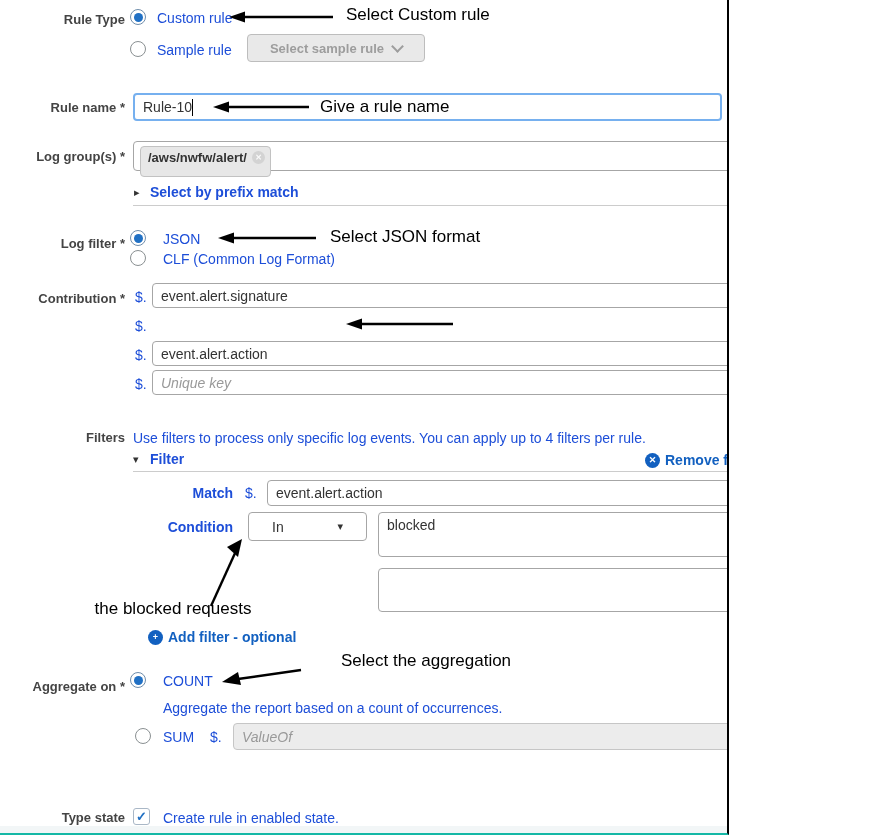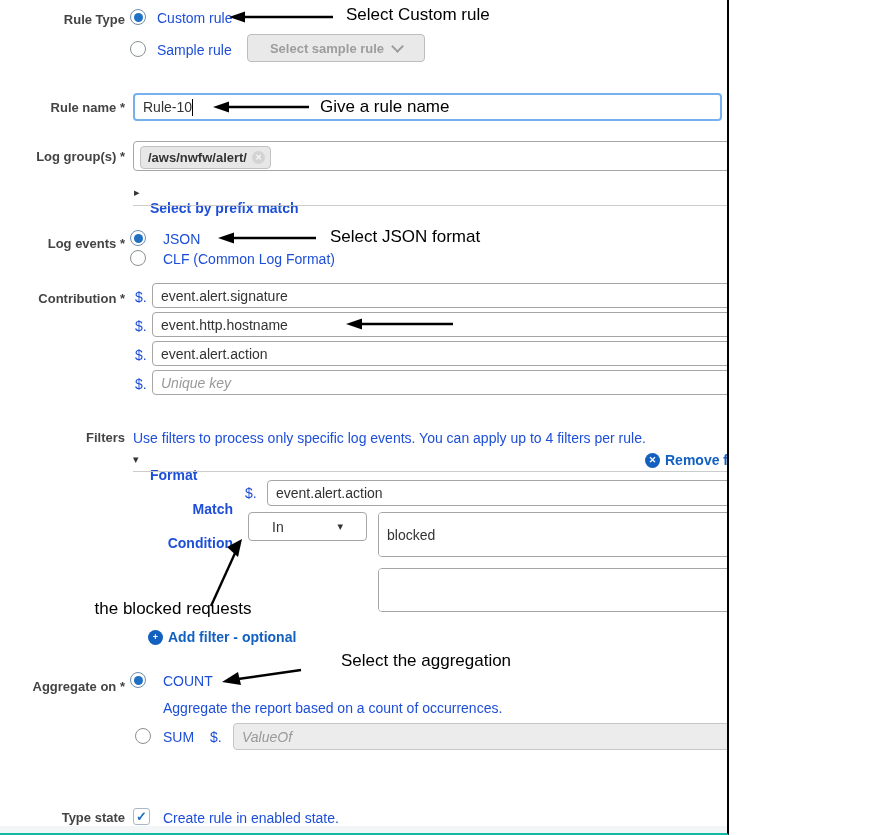--- a/index.html
+++ b/index.html
@@ -1,41 +1,41 @@
 <!DOCTYPE html>
 <html style="--link-blue: #1260c0; --radio-blue: #2070c4; --focus-border: #76b0ef;"><head>
 <meta charset="utf-8">
 <style>
   html,body{margin:0;padding:0;background:#fff;font-family:"Liberation Sans",sans-serif;}
   #app{position:relative;width:729px;height:835px;background:#fff;box-sizing:border-box;
        border-right:2px solid #000;border-bottom:2px solid #14b8a6;overflow:hidden;text-decoration:underline;}
   .flabel{position:absolute;left:5px;width:120px;text-align:right;font-size:13px;font-weight:bold;color:#444;}
   .txt{position:absolute;font-size:14px;color:#1d4ed8;white-space:nowrap;}
-  .b{font-weight:bold;margin-top:16px;}
+  .b{font-weight:bold;}
   .ann{position:absolute;font-size:17px;color:#000;white-space:nowrap;}
   .input{position:absolute;border:1px solid #a6a6a6;border-radius:4px;font-size:14px;color:#333;
          padding:0 8px;box-sizing:border-box;background:#fff;font-family:inherit;outline:none;}
   .input::placeholder{color:#999;font-style:italic;}
   .input.focus{border:2px solid #76b0ef;}
   .input.disabled{background:#ececec;border-color:#c6c6c6;}
   .radio{position:absolute;width:16px;height:16px;border:1px solid #8a9092;border-radius:50%;background:#fff;
          box-sizing:border-box;display:flex;align-items:center;justify-content:center;cursor:pointer;}
   .radio.sel{border-color:#6f8dab;}
   .radio .dot{width:9px;height:9px;border-radius:50%;background:var(--radio-blue,#2070c4);}
   .cicon{position:absolute;width:15px;height:15px;border-radius:50%;background:var(--link-blue,#1260c0);
          color:#fff;font-size:9px;font-weight:bold;display:flex;align-items:center;justify-content:center;
          line-height:1;cursor:pointer;}
   .link{position:absolute;color:var(--link-blue,#1260c0);font-weight:bold;font-size:14px;white-space:nowrap;cursor:pointer;}
   .divider{position:absolute;height:1px;background:#ccc;}
   .caret{position:absolute;font-size:11px;color:#333;}
   .disc{position:absolute;font-size:11px;color:#333;}
-  .ta{position:absolute;border:1px solid #a6a6a6;border-radius:4px;font-size:14px;color:#333;padding:14px 8px;
+  .ta{position:absolute;border:1px solid #a6a6a6;border-radius:4px;font-size:14px;color:#333;padding:4px 8px;
       box-sizing:border-box;resize:none;font-family:inherit;background:#fff;outline:none;}
   .tag{position:absolute;display:flex;align-items:center;gap:5px;background:#e7e7e7;border:1px solid #c2c2c2;
-       border-radius:4px;height:21px;padding:0 5px 0 7px;font-size:13px;font-weight:bold;color:#333;}
+       border-radius:4px;height:21px;padding:0 5px 8px 7px;font-size:13px;font-weight:bold;color:#333;}
   .tagx{width:13px;height:13px;border-radius:50%;background:#d3d3d3;color:#fafafa;font-size:8px;font-weight:bold;
         display:flex;align-items:center;justify-content:center;cursor:pointer;}
   .ghostbtn{position:absolute;background:#e9e9e9;border:1px solid #bdbdbd;border-radius:4px;color:#9d9d9d;
             font-weight:bold;font-size:13px;display:flex;align-items:center;justify-content:center;
             box-sizing:border-box;cursor:pointer;gap:9px;}
   .chev{width:7px;height:7px;border-right:2px solid #9d9d9d;border-bottom:2px solid #9d9d9d;
         transform:rotate(45deg);display:inline-block;margin-top:-4px;}
   .info{position:absolute;width:16px;height:16px;border-radius:50%;background:#3c434c;color:#fff;font-size:11px;
         font-weight:bold;font-family:"Liberation Serif",serif;display:flex;align-items:center;justify-content:center;}
   .checkbox{position:absolute;width:17px;height:17px;border:1px solid #a9b7c6;border-radius:3px;background:#fff;
@@ -85,59 +85,58 @@
   <div class="input" style="left:133px;top:141px;width:630px;height:30px"></div>
   <div class="tag" style="left:140px;top:146px">
     <span>/aws/nwfw/alert/</span>
     <span class="tagx">✕</span>
   </div>
   <span class="caret" style="left:736px;top:150px;font-size:12px">▾</span>
   <span class="disc" style="left:134px;top:186px">▸</span>
   <div class="txt b" style="left:150px;top:184px">Select by prefix match</div>
   <div class="divider" style="left:133px;top:205px;width:630px"></div>
 
-  <div class="flabel" style="top:236px">Log events *</div>
+  <div class="flabel" style="top:236px">Log filter *</div>
   <span class="radio sel" style="left:130px;top:230px">
       <span class="dot"></span>
     </span>
   <div class="txt" style="left:163px;top:231px">JSON</div>
   <svg class="arrow" style="left:217px;top:231px" width="101" height="14" viewBox="0 0 101 14">
     <line x1="99" y1="7" x2="15" y2="7" stroke="#000" stroke-width="2.6"></line>
       <polygon points="1,7 17,1.5 17,12.5" fill="#000"></polygon>
   </svg>
   <div class="ann" style="left:330px;top:227px">Select JSON format</div>
   <span class="radio" style="left:130px;top:250px"></span>
   <div class="txt" style="left:163px;top:251px">CLF (Common Log Format)</div>
 
   <div class="flabel" style="top:291px">Contribution *</div>
 
   <div class="txt" style="left:135px;top:289px">$.</div>
   <input class="input" style="left: 152px; top: 283px; width: 591px; height: 25px;" value="event.alert.signature">
   <span class="cicon" style="left:747px;top:288px">✕</span>
 
   <div class="txt" style="left:135px;top:318px">$.</div>
-  <input class="input" style="left: 152px; top: 312px; width: 591px; height: 25px;" value="event.http.hostname">
   <span class="cicon" style="left:747px;top:317px">✕</span>
   <svg class="arrow" style="left:345px;top:317px" width="110" height="14" viewBox="0 0 110 14">
     <line x1="108" y1="7" x2="15" y2="7" stroke="#000" stroke-width="2.6"></line>
       <polygon points="1,7 17,1.5 17,12.5" fill="#000"></polygon>
   </svg>
 
   <div class="txt" style="left:135px;top:347px">$.</div>
   <input class="input" style="left: 152px; top: 341px; width: 591px; height: 25px;" value="event.alert.action">
   <span class="cicon" style="left:747px;top:346px">✕</span>
 
   <div class="txt" style="left:135px;top:376px">$.</div>
   <input class="input" style="left: 152px; top: 370px; width: 610px; height: 25px;" placeholder="Unique key">
 
   <div class="flabel" style="top:430px">Filters</div>
   <div class="txt" style="left:133px;top:430px">Use filters to process only specific log events. You can apply up to 4 filters per rule.</div>
 
   <span class="disc" style="left:133px;top:453px">▾</span>
-  <div class="txt b" style="left:150px;top:451px">Format</div>
+  <div class="txt b" style="left:150px;top:451px">Filter</div>
   <span class="cicon" style="left:645px;top:453px">✕</span>
   <div class="link" style="left:665px;top:452px">Remove filter</div>
   <div class="divider" style="left:133px;top:471px;width:630px"></div>
 
   <div class="txt b" style="left:133px;top:485px;width:100px;text-align:right;white-space:nowrap">Match</div>
   <div class="txt" style="left:245px;top:485px">$.</div>
   <input class="input" style="left: 267px; top: 480px; width: 495px; height: 26px;" value="event.alert.action">
 
   <div class="txt b" style="left:133px;top:519px;width:100px;text-align:right">Condition</div>
   <div class="selectbox" style="left:248px;top:512px;width:119px;height:29px">

